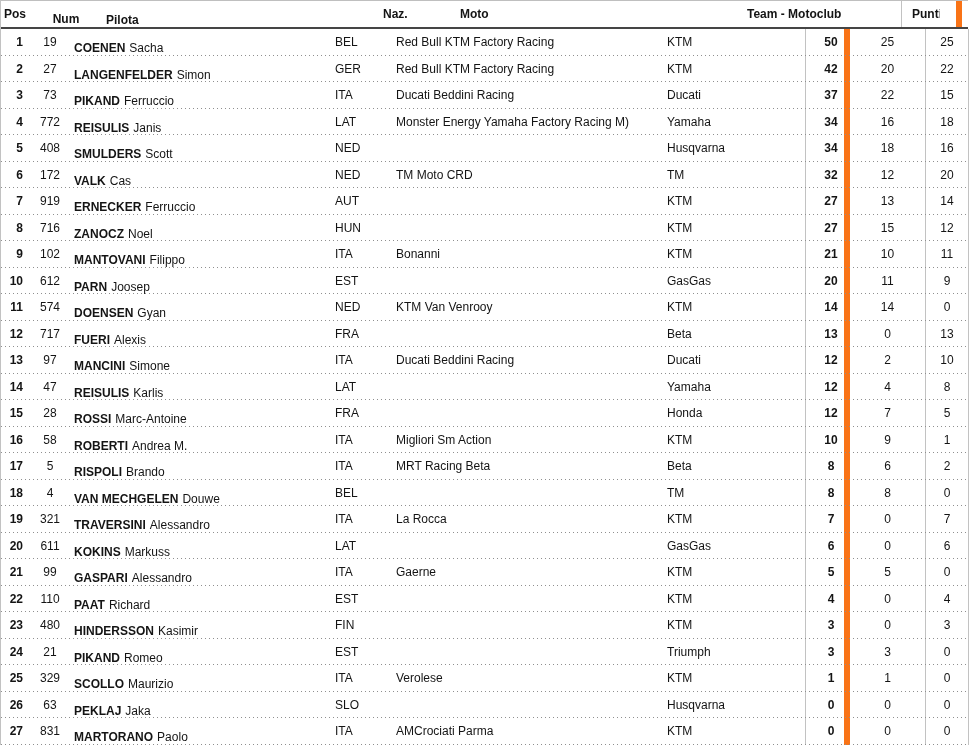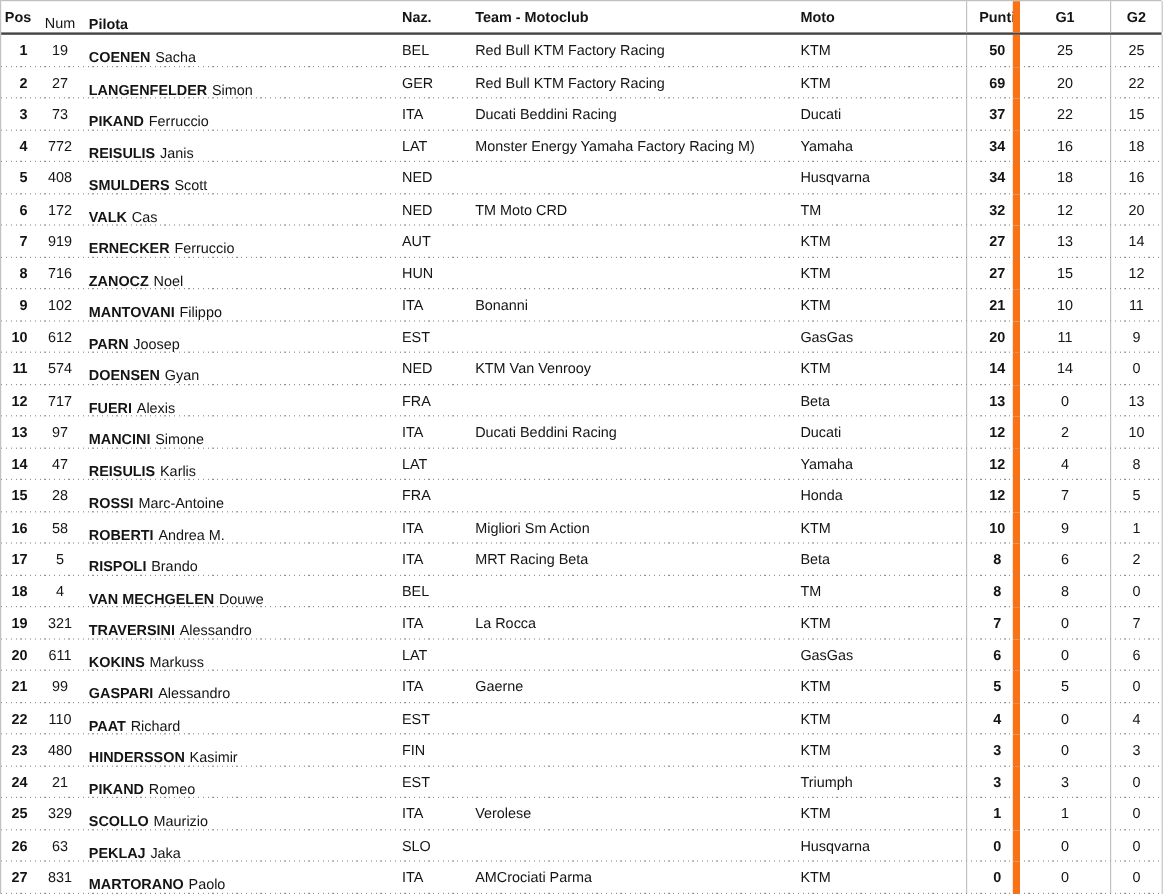--- a/index.html
+++ b/index.html
@@ -25,20 +25,21 @@
     display: grid;
     grid-template-columns: var(--cols);
     align-items: stretch;
   }
   .header-row {
     height: 29px;
     border-top: 1px solid #bfbfbf;
     border-bottom: 2px solid #454545;
     box-sizing: border-box;
     font-weight: bold;
+    gap: 16px;
   }
   .data-row {
     height: 26.5px;
     position: relative;
   }
   .data-row::after {
     content: "";
     position: absolute;
     left: 0;
     right: 0;
@@ -50,21 +51,21 @@
     display: flex;
     align-items: center;
     white-space: nowrap;
     overflow: hidden;
     box-sizing: border-box;
   }
   
   .c-pos      { justify-content: flex-end; padding-right: 8px; font-weight: bold; }
   .h-pos      { justify-content: flex-start; padding-left: 3px; padding-right: 0; }
   .c-num      { justify-content: center; font-weight: normal; }
-  .h-num      { font-weight: normal; margin-top: 10px; }
+  .h-num      { font-weight: bold; margin-top: 10px; }
   .c-pilota   { padding-left: 5px; gap: 4px; margin-top: 12px; }
   .c-naz      { padding-left: 3px; margin-left: 31px; }
   .c-team     { padding-left: 2px; }
   .c-moto     { padding-left: 2px; }
   .c-punti    { justify-content: center; padding-left: 12px; font-weight: bold; border-left: 1px solid #c2c2c2; }
   .c-g1       { justify-content: center; border-left: 6px solid #f97316; }
   .c-g2       { justify-content: center; border-left: 1px solid #c2c2c2; border-right: 1px solid #c2c2c2; }
   .h-g1, .h-g2 { font-weight: bold; }
   .surname    { font-weight: bold; }
   .firstname  { font-weight: normal; }
@@ -72,22 +73,22 @@
 </head>
 <body>
 
 <div class="results-table">
 
   <div class="grid-row header-row">
     <div class="cell c-pos h-pos">Pos</div>
     <div class="cell c-num h-num">Num</div>
     <div class="cell c-pilota">Pilota</div>
     <div class="cell c-naz">Naz.</div>
+    <div class="cell c-moto">Moto</div>
     <div class="cell c-team">Team - Motoclub</div>
-    <div class="cell c-moto">Moto</div>
     <div class="cell c-punti">Punti</div>
     <div class="cell c-g1 h-g1">G1</div>
     <div class="cell c-g2 h-g2">G2</div>
   </div>
 
   <div id="table-body">
       <div class="grid-row data-row">
     <div class="cell c-pos">1</div>
     <div class="cell c-num">19</div>
     <div class="cell c-pilota">
@@ -104,21 +105,21 @@
       <div class="grid-row data-row">
     <div class="cell c-pos">2</div>
     <div class="cell c-num">27</div>
     <div class="cell c-pilota">
       <span class="surname">LANGENFELDER</span>
       <span class="firstname">Simon</span>
     </div>
     <div class="cell c-naz">GER</div>
     <div class="cell c-team">Red Bull KTM Factory Racing</div>
     <div class="cell c-moto">KTM</div>
-    <div class="cell c-punti">69</div>
+    <div class="cell c-punti">42</div>
     <div class="cell c-g1">20</div>
     <div class="cell c-g2">22</div>
   </div>
       <div class="grid-row data-row">
     <div class="cell c-pos">3</div>
     <div class="cell c-num">73</div>
     <div class="cell c-pilota">
       <span class="surname">PIKAND</span>
       <span class="firstname">Ferruccio</span>
     </div>

